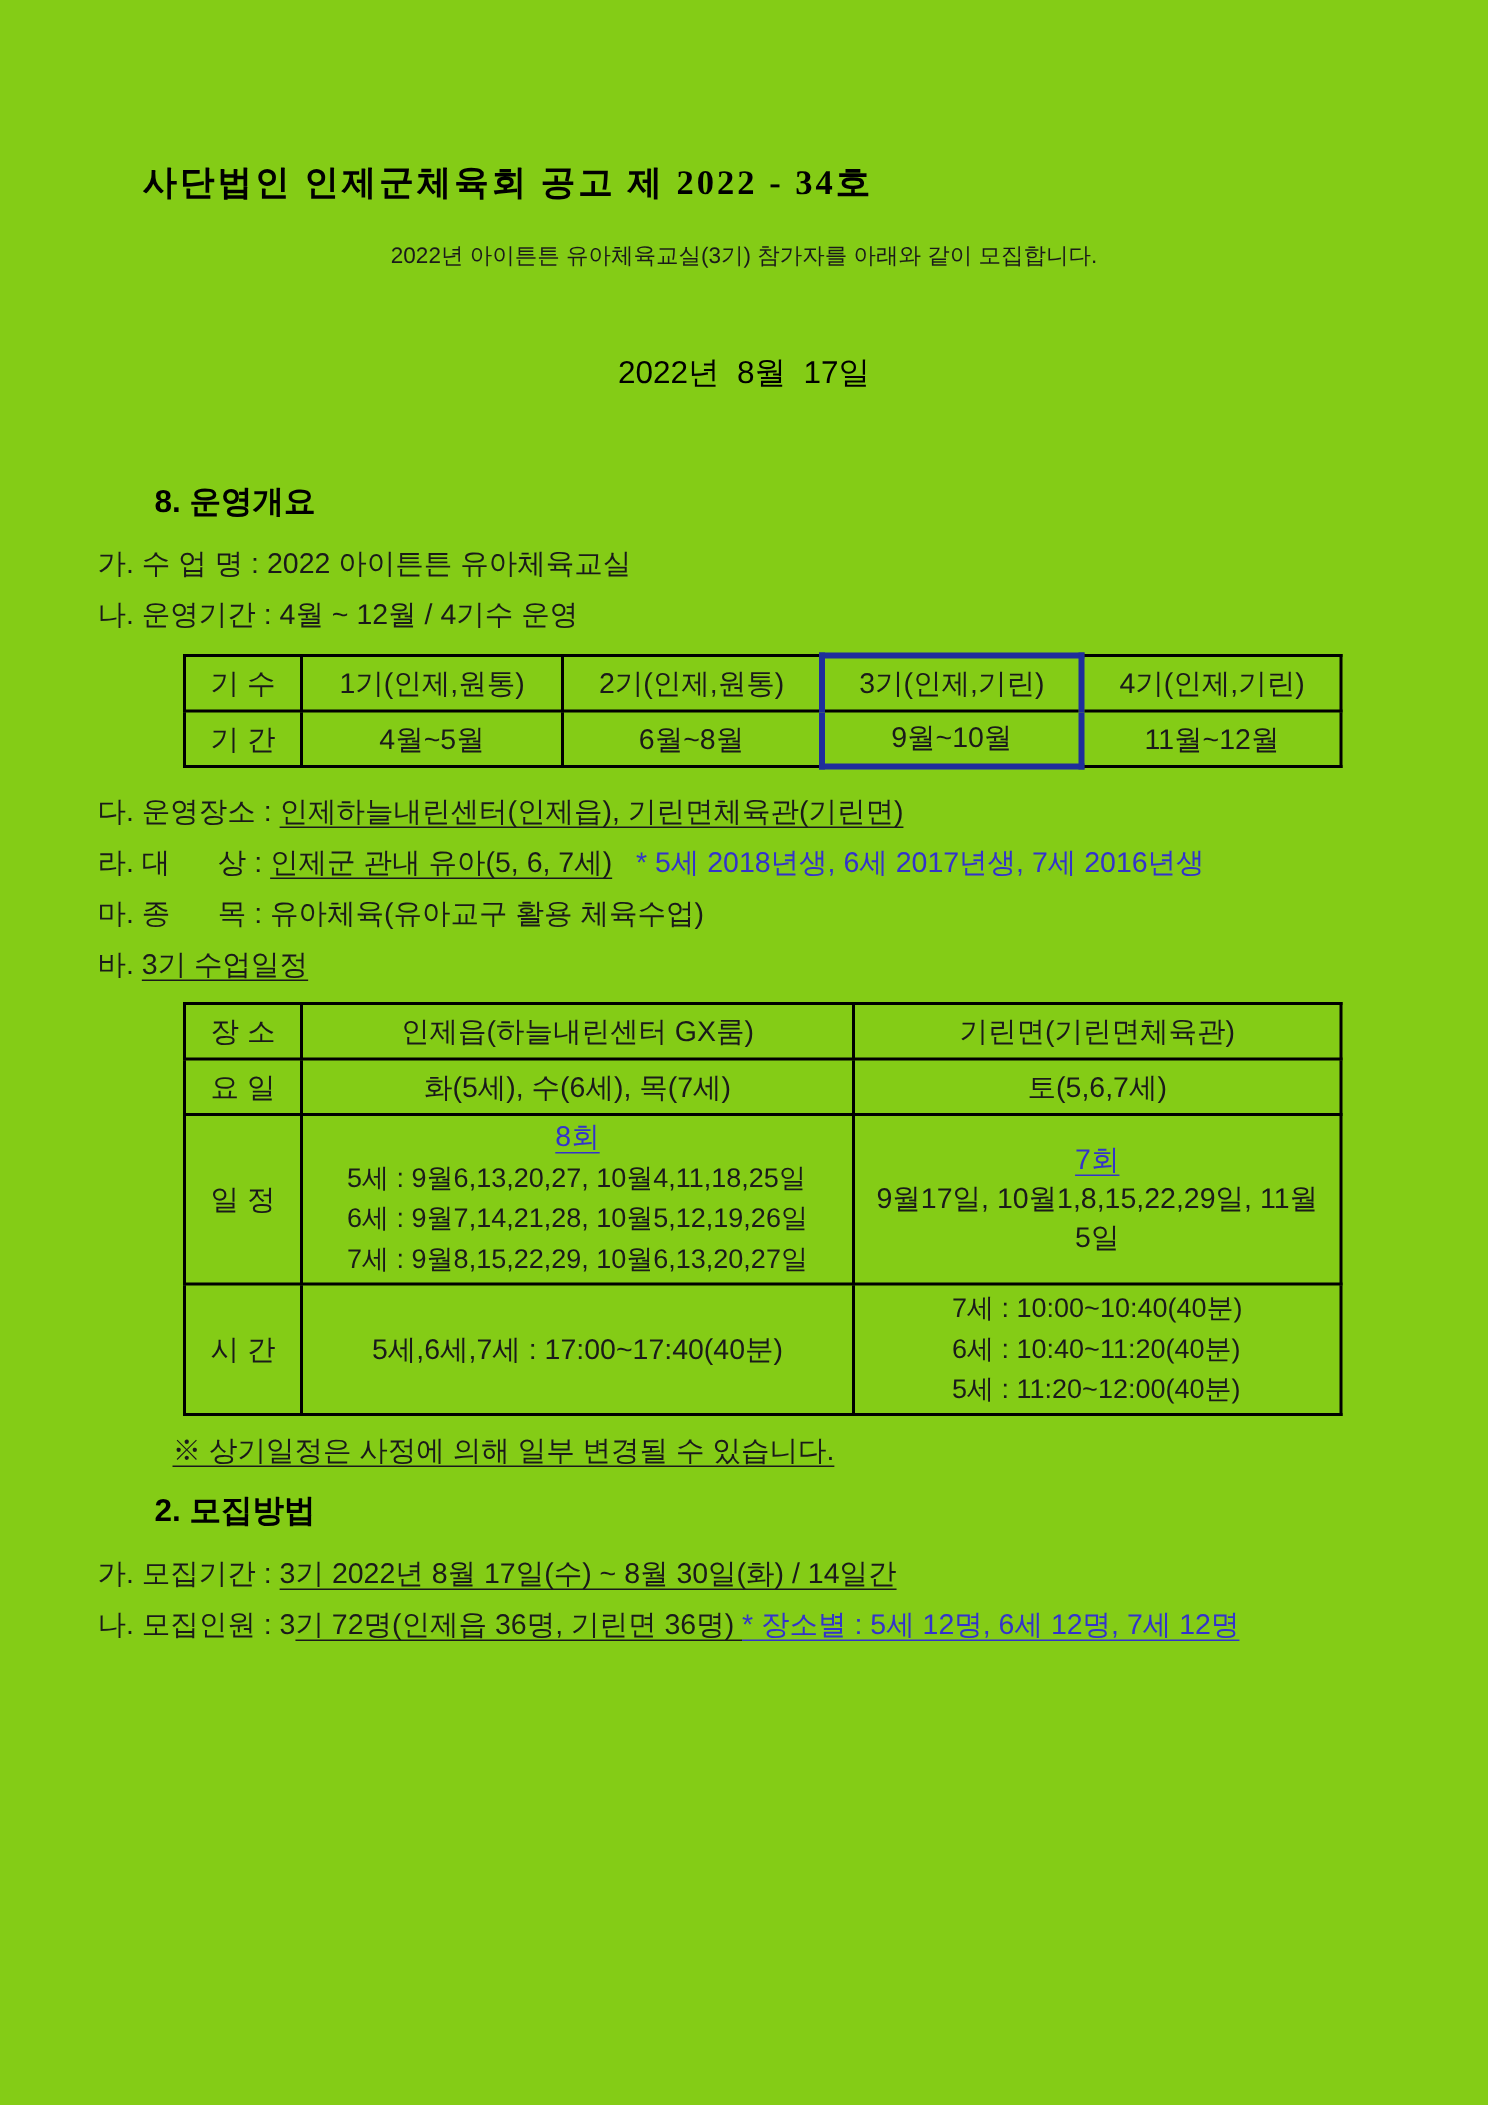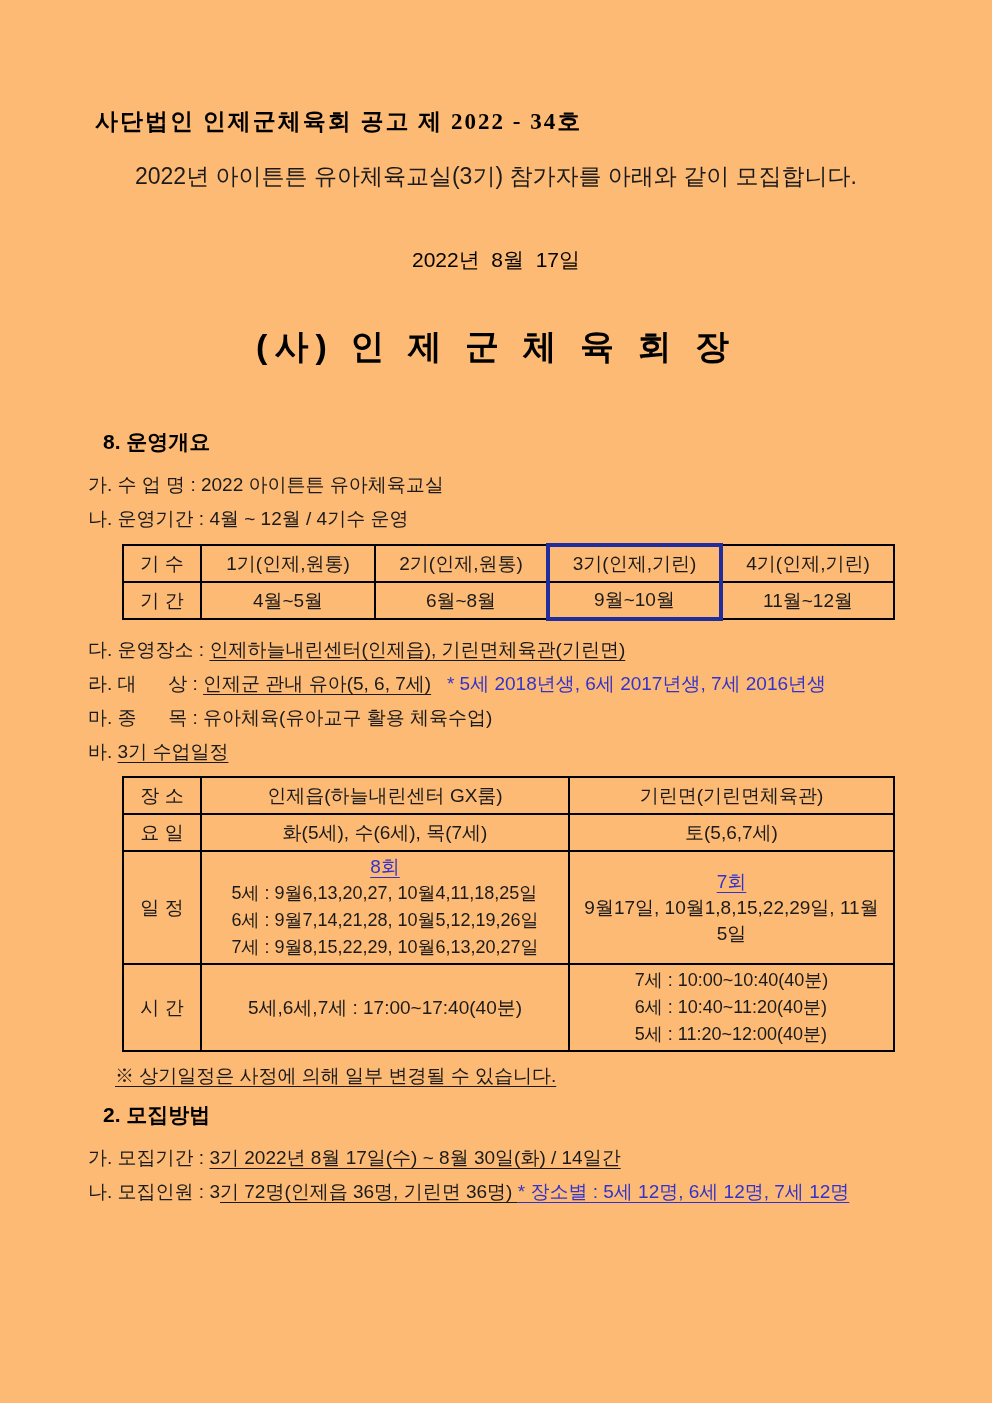--- a/index.html
+++ b/index.html
@@ -2,21 +2,21 @@
 <html><head>
 <meta charset="utf-8">
 <style>
   * { margin: 0; padding: 0; box-sizing: border-box; }
   html, body { background: #ffffff; }
   .page {
     position: relative;
     width: 992px;
     height: 1403px;
     margin: 0 auto;
-    background: #fdba74;
+    background: #84cc16;
     color: #1a1a1a;
     font-family: "Liberation Sans", sans-serif;
     overflow: hidden;
   }
   .pre { white-space: pre-wrap; }
 
   .doc-header {
     margin: 106px 0 0 95px;
     font-family: "Liberation Serif", serif;
     font-weight: bold;
@@ -28,21 +28,21 @@
     margin-top: 54px;
     text-align: center;
     font-weight: 800;
     font-size: 33px;
     letter-spacing: -1px;
     color: #000;
   }
   .doc-subtitle {
     margin-top: 24px;
     text-align: center;
-    font-size: 23px;
+    font-size: 15px;
     color: #1a1a1a;
   }
   .doc-date {
     margin-top: 54px;
     text-align: center;
     font-weight: normal;
     font-size: 21px;
     color: #000;
   }
   .doc-signature {
@@ -57,21 +57,21 @@
   .sec-heading {
     margin: 0 0 0 103px;
     font-weight: 800;
     font-size: 21px;
     color: #000;
   }
   .sec1-heading { margin-top: 58px; }
   .sec2-heading { margin-top: 10px; }
 
   .line {
-    margin-left: 88px;
+    margin-left: 65px;
     margin-right: 60px;
     font-size: 19px;
     line-height: 34px;
     color: #1a1a1a;
   }
   .line.first { margin-top: 12px; }
   .u { text-decoration: underline; text-underline-offset: 4px; }
   .blue { color: #3333cc; }
 
   table {
@@ -111,21 +111,20 @@
 
 <div class="page">
 
   <div class="doc-header pre">사단법인 인제군체육회 공고 제 2022 - 34호</div>
 
 
   <div class="doc-subtitle">2022년 아이튼튼 유아체육교실(3기) 참가자를 아래와 같이 모집합니다.</div>
 
   <div class="doc-date pre">2022년  8월  17일</div>
 
-  <div class="doc-signature">(사) 인 제 군 체 육 회 장</div>
 
   <div class="sec-heading sec1-heading">8. 운영개요</div>
 
   <div class="line first pre">가. 수 업 명 : 2022 아이튼튼 유아체육교실</div>
   <div class="line pre">나. 운영기간 : 4월 ~ 12월 / 4기수 운영</div>
 
   <table class="t-terms">
     <colgroup>
       <col style="width:78px">
         <col style="width:174px">

